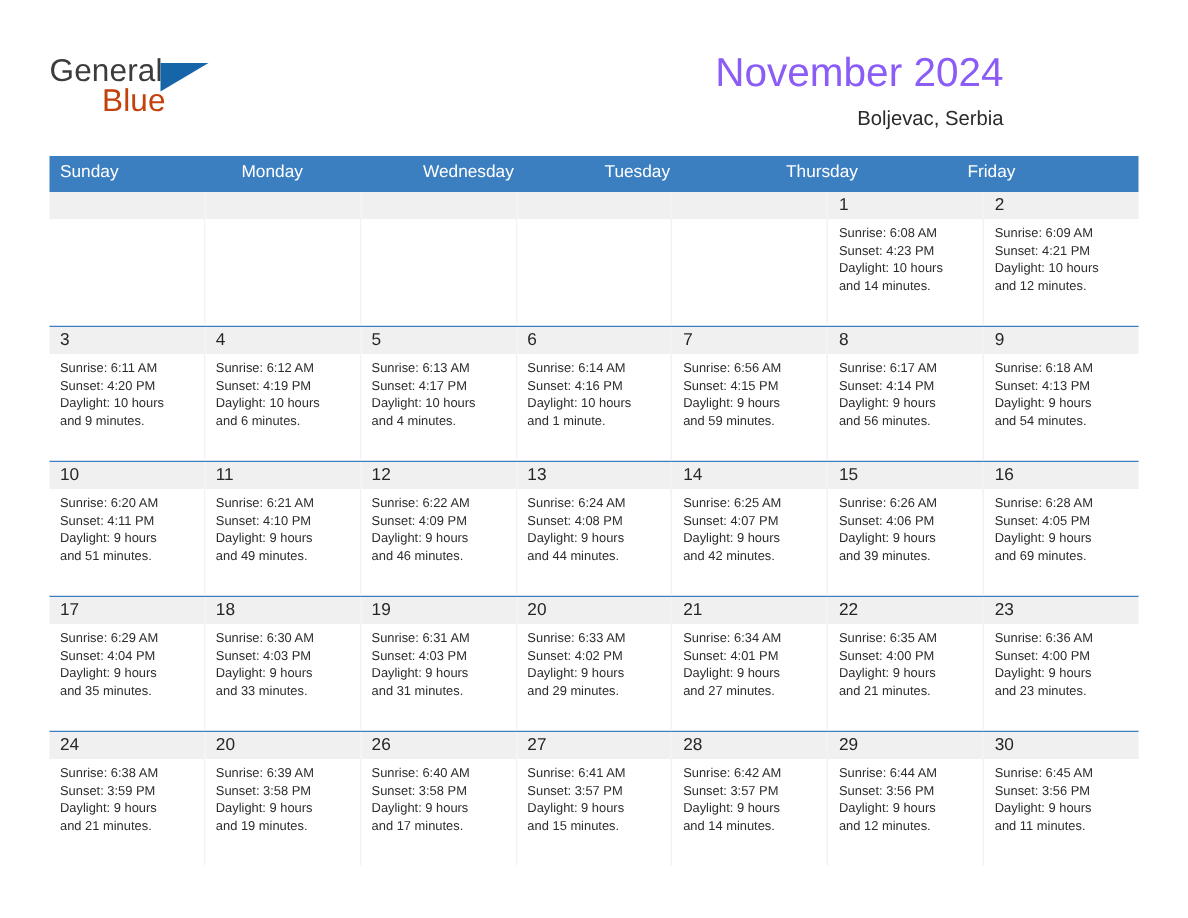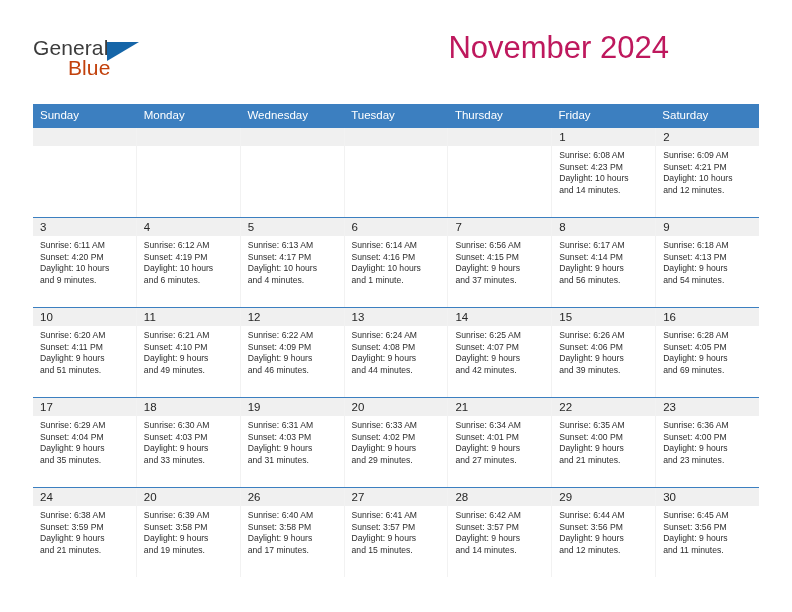--- a/index.html
+++ b/index.html
@@ -61,22 +61,22 @@
     border-bottom: 19px solid transparent;
   }
 
   .title-block {
     position: absolute;
     right: 35px;
     top: 32px;
     text-align: right;
   }
   .month-title {
-    font-size: 31px;
-    color: #be185d;
+    font-size: 27px;
+    color: #8b5cf6;
     line-height: 32px;
     font-weight: 400;
     white-space: nowrap;
   }
   .location {
     margin-top: 7px;
     font-size: 13.5px;
     color: #2b2b2b;
     line-height: 16px;
     white-space: nowrap;
@@ -148,34 +148,34 @@
   <div class="header">
 
     <div class="logo">
       <span class="logo-general">General</span>
       <span class="logo-triangle"></span>
       <span class="logo-blue">Blue</span>
     </div>
 
     <div class="title-block">
       <div class="month-title">November 2024</div>
+      <div class="location">Boljevac, Serbia</div>
     </div>
 
   </div>
 
   <div class="calendar">
 
     <div class="weekday-row">
       <div class="weekday">Sunday</div>
       <div class="weekday">Monday</div>
       <div class="weekday">Wednesday</div>
       <div class="weekday">Tuesday</div>
       <div class="weekday">Thursday</div>
       <div class="weekday">Friday</div>
-      <div class="weekday">Saturday</div>
     </div>
 
     <div id="weeks-container">
         <div class="week-row first">
           <div class="day-cell">
             <span class="day-number empty"></span>
           </div>
           <div class="day-cell">
             <span class="day-number empty"></span>
           </div>
@@ -243,21 +243,21 @@
               <div>Daylight: 10 hours</div>
               <div>and 1 minute.</div>
             </div>
           </div>
           <div class="day-cell">
             <span class="day-number">7</span>
             <div class="day-info">
               <div>Sunrise: 6:56 AM</div>
               <div>Sunset: 4:15 PM</div>
               <div>Daylight: 9 hours</div>
-              <div>and 37 minutes.</div>
+              <div>and 59 minutes.</div>
             </div>
           </div>
           <div class="day-cell">
             <span class="day-number">8</span>
             <div class="day-info">
               <div>Sunrise: 6:17 AM</div>
               <div>Sunset: 4:14 PM</div>
               <div>Daylight: 9 hours</div>
               <div>and 56 minutes.</div>
             </div>

